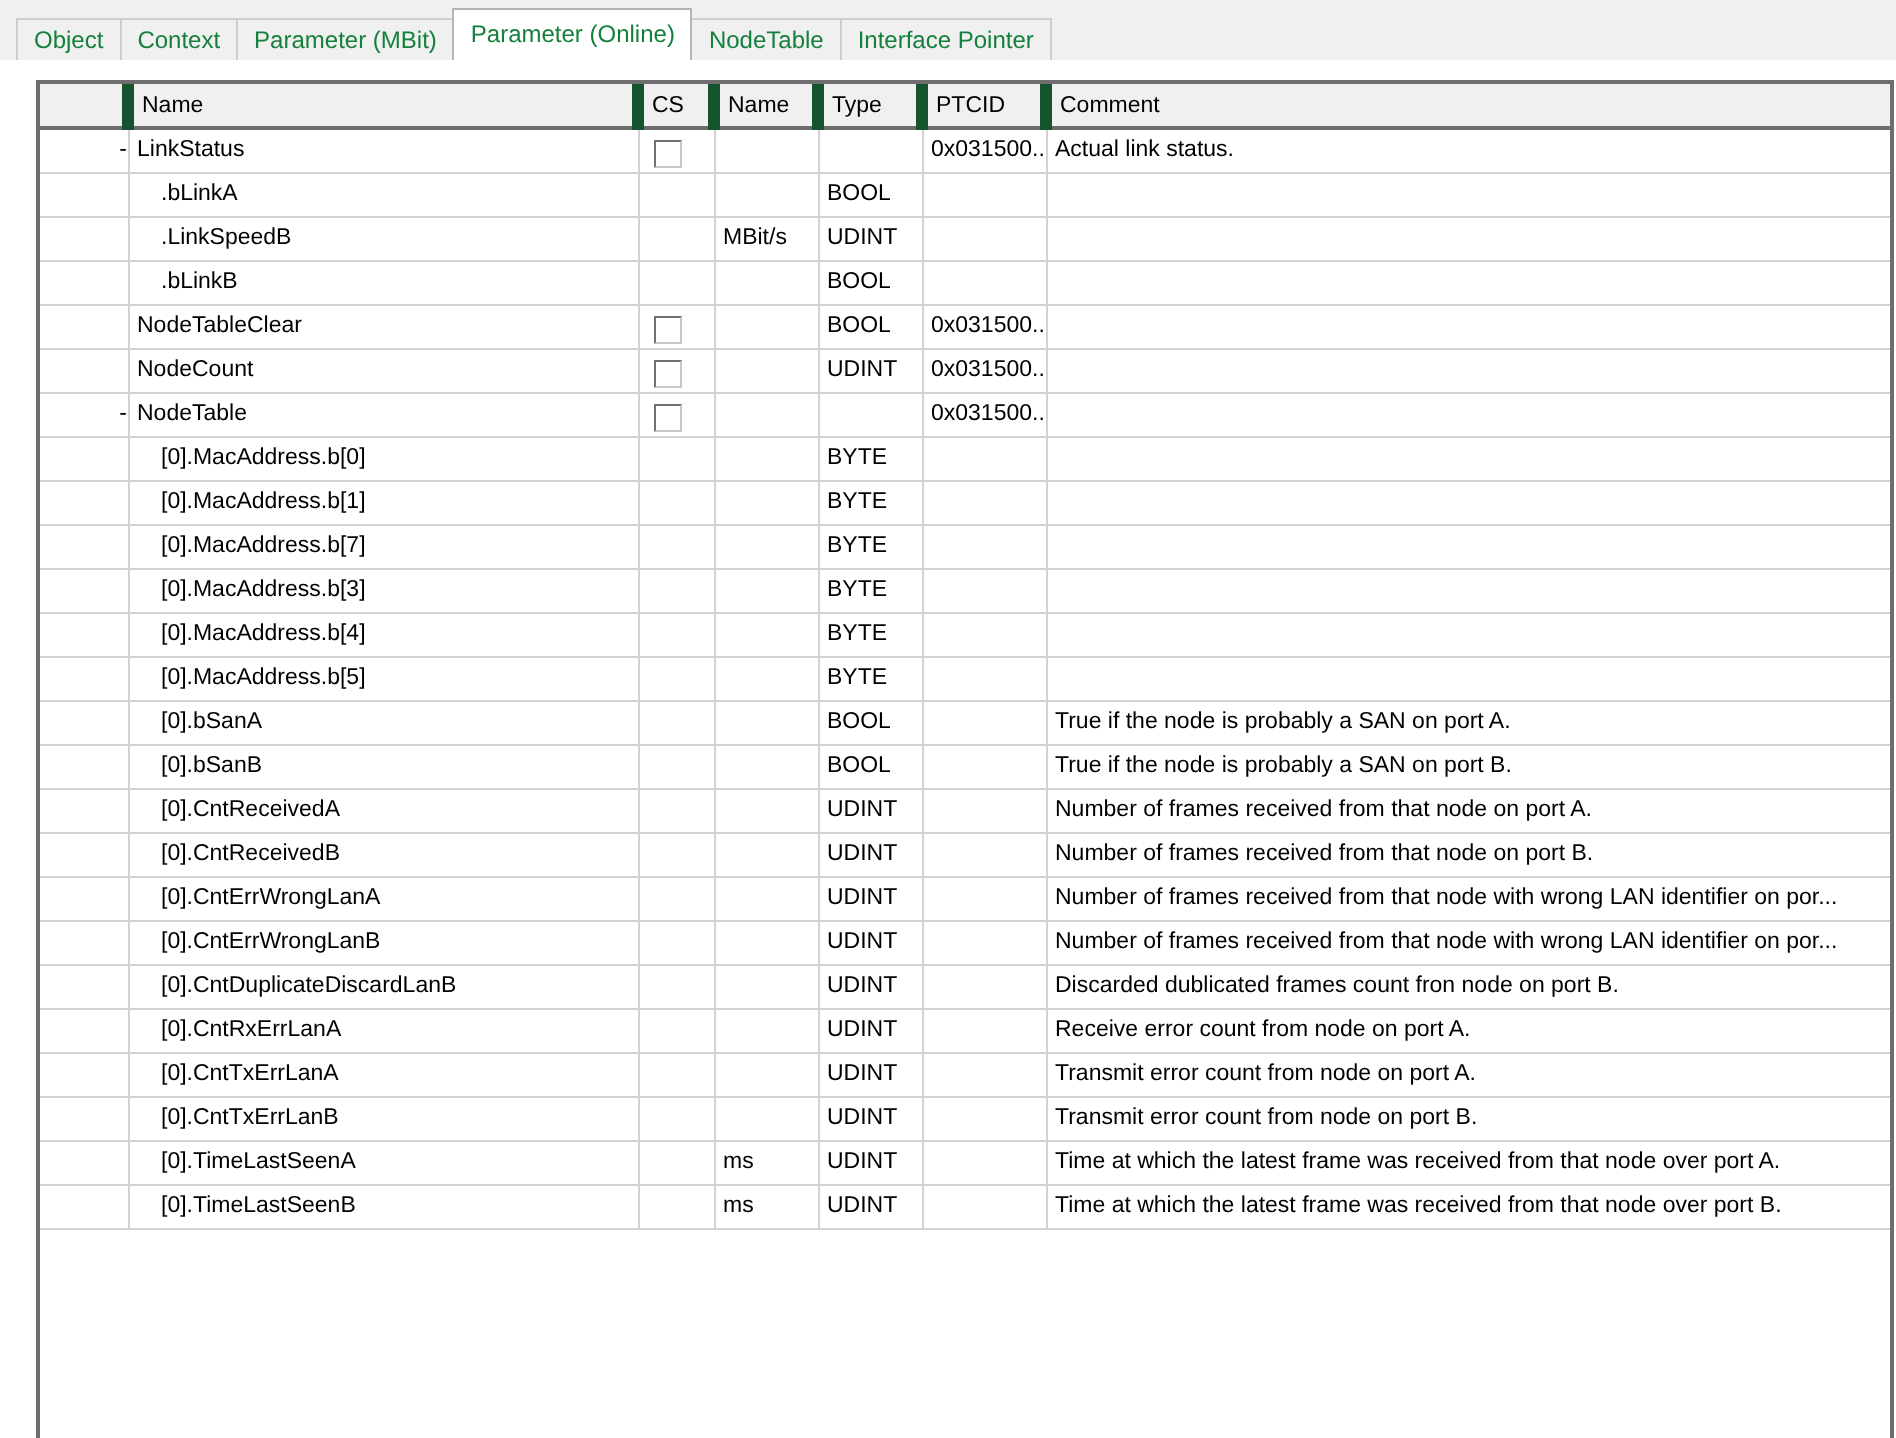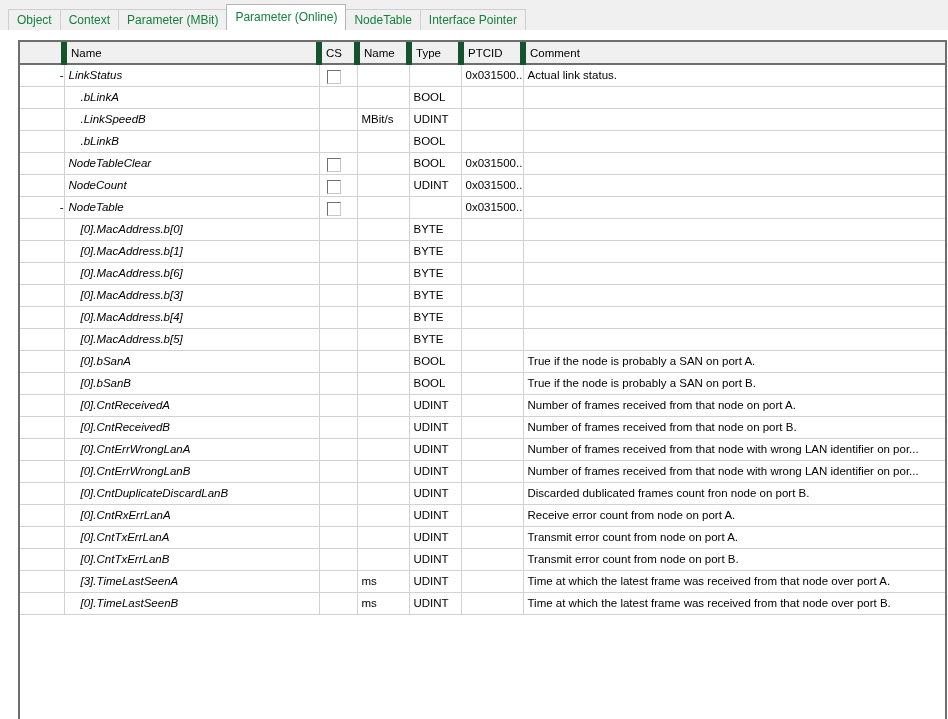--- a/index.html
+++ b/index.html
@@ -120,21 +120,21 @@
     background:#f0f0f0;
     border-right:1px solid #a0a0a0;
     border-bottom:1px solid #a8a8a8;
     text-align:right;
     padding:0 6px 0 0;
     color:#000;
     font-size:12px;
   }
   td.rowhdr.current{background:#ffffff;}
 
-  td.c-name{width:255px;border-right:1px solid #c8c8c8;font-style:italic;}
+  td.c-name{width:255px;border-right:1px solid #c8c8c8;}
   td.c-cs{width:38px;padding:0;border-right:1px solid #c8c8c8;}
   td.c-unit{width:52px;border-right:1px solid #c8c8c8;}
   td.c-type{width:52px;border-right:1px solid #c8c8c8;}
   td.c-ptcid{width:62px;border-right:1px solid #c8c8c8;}
   td.c-comment{width:422px;border-right:none;}
 
   td.shaded{background:#efefef;}
 
   .nm{display:block;}
   .nm.lvl1{padding-left:12px;}
@@ -281,21 +281,21 @@
             </td>
             <td class="c-cs shaded"></td>
             <td class="c-unit"></td>
             <td class="c-type">BYTE</td>
             <td class="c-ptcid shaded"></td>
             <td class="c-comment"></td>
           </tr>
           <tr class="row">
             <td class="rowhdr"></td>
             <td class="c-name">
-              <span class="nm lvl1">[0].MacAddress.b[6]</span>
+              <span class="nm lvl1">[0].MacAddress.b[7]</span>
             </td>
             <td class="c-cs shaded"></td>
             <td class="c-unit"></td>
             <td class="c-type">BYTE</td>
             <td class="c-ptcid shaded"></td>
             <td class="c-comment"></td>
           </tr>
           <tr class="row">
             <td class="rowhdr"></td>
             <td class="c-name">
@@ -435,21 +435,21 @@
             </td>
             <td class="c-cs shaded"></td>
             <td class="c-unit"></td>
             <td class="c-type">UDINT</td>
             <td class="c-ptcid shaded"></td>
             <td class="c-comment">Transmit error count from node on port B.</td>
           </tr>
           <tr class="row">
             <td class="rowhdr"></td>
             <td class="c-name">
-              <span class="nm lvl1">[3].TimeLastSeenA</span>
+              <span class="nm lvl1">[0].TimeLastSeenA</span>
             </td>
             <td class="c-cs shaded"></td>
             <td class="c-unit">ms</td>
             <td class="c-type">UDINT</td>
             <td class="c-ptcid shaded"></td>
             <td class="c-comment">Time at which the latest frame was received from that node over port A.</td>
           </tr>
           <tr class="row">
             <td class="rowhdr"></td>
             <td class="c-name">

